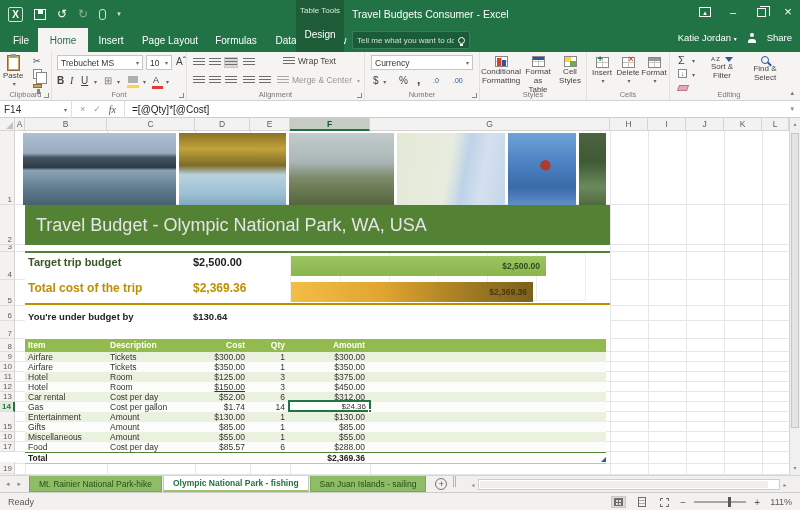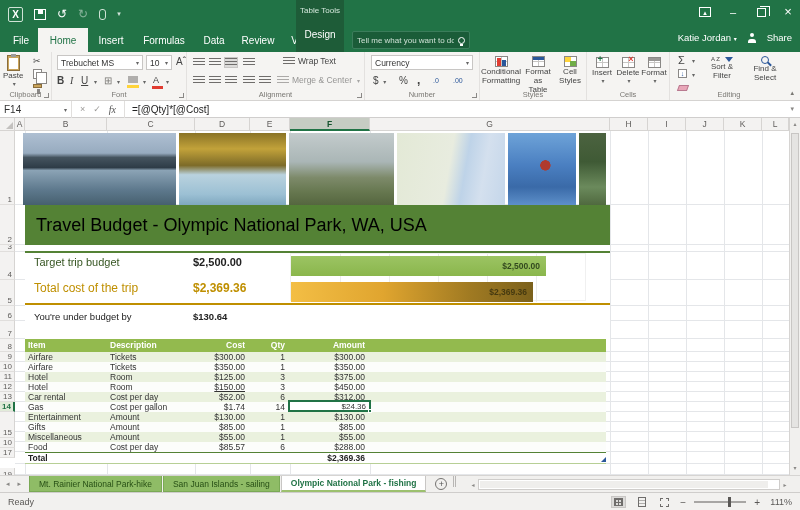--- a/index.html
+++ b/index.html
@@ -110,25 +110,25 @@
 
   .photos{position:absolute;left:8px;top:2px;height:72px;display:flex;gap:3px;z-index:2;}
   .photo{height:72px;flex:none;}
   .photo.p0{background:linear-gradient(180deg,#aebfd2 0%,#97abbf 28%,#45545f 34%,#2e3c47 48%,#8ba3b5 52%,#5f7a8e 78%,#46606f 100%);}
   .photo.p1{background:linear-gradient(180deg,#8a7326 0%,#c2a23a 22%,#7d6b28 45%,#b9d2de 58%,#9cc0d4 85%,#7fa8bf 100%);}
   .photo.p2{background:linear-gradient(180deg,#c3cbcc 0%,#aab6b6 40%,#7d8a6a 62%,#66774f 82%,#55663f 100%);}
   .photo.p3{background:linear-gradient(100deg,#e3e9d6 0%,#e8ecdf 48%,#bed3e8 62%,#d4e0ee 78%,#c4d6ea 100%);}
   .photo.p4{background:radial-gradient(circle at 55% 45%,#b03a2e 0 9%,transparent 10%),linear-gradient(180deg,#6ea3d8 0%,#4a7fc1 45%,#3a6aa8 75%,#5d8fc9 100%);}
   .photo.p5{background:linear-gradient(180deg,#4c6340 0%,#3f5a35 40%,#6b8a5c 75%,#50693f 100%);}
 
-  .sheet-title{position:absolute;left:10px;top:74px;width:585px;height:40px;background:#548235;color:#000000;display:flex;align-items:center;padding-left:11px;font-size:18px;z-index:2;}
+  .sheet-title{position:absolute;left:10px;top:74px;width:585px;height:40px;background:#548235;color:#e5e5e5;display:flex;align-items:center;padding-left:11px;font-size:18px;z-index:2;}
   .budget-band{position:absolute;left:10px;top:114px;width:585px;height:94px;background:#fff;z-index:2;}
   .div-green{position:absolute;left:0;top:6px;width:585px;height:2px;background:#548235;}
   .div-gold{position:absolute;left:0;top:58px;width:585px;height:2px;background:#BF8F00;}
-  .b-label{position:absolute;left:9px;font-size:11px;font-weight:normal;white-space:nowrap;}
+  .b-label{position:absolute;left:3px;font-size:11px;font-weight:bold;white-space:nowrap;}
   .b-value{position:absolute;left:168px;font-size:11px;font-weight:bold;white-space:nowrap;}
   .plot{position:absolute;left:265px;top:8px;width:296px;height:48px;background:#fff;border:1px solid #f0f0f0;}
   .plot-gl{position:absolute;top:0;width:1px;height:48px;background:#ececec;}
   .bar{position:absolute;left:0;height:20px;display:flex;align-items:center;justify-content:flex-end;padding-right:6px;font-size:8.5px;font-weight:bold;}
   .bar.green{top:2px;width:255px;background:linear-gradient(180deg,#9cc463,#8ab64c);color:#33491f;}
   .bar.gold{top:28px;width:242px;background:linear-gradient(90deg,#F3BE45 0%,#E0A52F 38%,#A07A22 74%,#7B611C 100%);color:#463a10;}
 
   .xtable{position:absolute;left:10px;top:208px;width:581px;z-index:2;font-size:8.5px;}
   .t-hrow{display:flex;height:13px;background:#93BA4E;color:#fff;font-weight:bold;}
   .t-row{display:flex;height:10px;color:#333;}
@@ -180,38 +180,40 @@
 
 <div class="titlebar">
   <div class="qat">
     <span class="xl-logo">X</span>
     <span class="ic-save"></span>
     <span class="qat-glyph">↺</span>
     <span class="qat-glyph dim">↻</span>
     <span class="ic-touch"></span>
     <span class="qat-caret">▾</span>
   </div>
+  <div class="app-title">Travel Budgets Consumer - Excel</div>
   <div class="win-controls">
     <span class="ic-ribopts wc">▴</span>
     <span class="wc">–</span>
     <span class="ic-restore"></span>
     <span class="wc" style="font-size:13px">×</span>
   </div>
 </div>
 
 <div class="ctx-block">
   <span class="ctx-label">Table Tools</span>
   <span class="ctx-design">Design</span>
 </div>
 
 <div class="tabrow">
   <div class="rtabs" id="rtabs">
       <div class="rtab" style="width: 34px;">File</div>
       <div class="rtab active" style="width: 50px;">Home</div>
       <div class="rtab" style="width: 46px;">Insert</div>
+      <div class="rtab" style="width: 72px;">Page Layout</div>
       <div class="rtab" style="width: 60px;">Formulas</div>
       <div class="rtab" style="width: 40px;">Data</div>
       <div class="rtab" style="width: 48px;">Review</div>
       <div class="rtab" style="width: 40px;">View</div>
     </div>
   <div class="tellme">
     <span class="tellme-text">Tell me what you want to do...</span>
     <span class="bulb"></span>
   </div>
   <div class="account">
@@ -401,21 +403,21 @@
       <div class="rh" style="height: 26px;">5</div>
       <div class="rh" style="height: 15px;">6</div>
       <div class="rh" style="height: 18px;">7</div>
       <div class="rh" style="height: 13px;">8</div>
       <div class="rh" style="height: 10px;">9</div>
       <div class="rh" style="height: 10px;">10</div>
       <div class="rh" style="height: 10px;">11</div>
       <div class="rh" style="height: 10px;">12</div>
       <div class="rh" style="height: 10px;">13</div>
       <div class="rh sel" style="height: 10px;">14</div>
-      <div class="rh" style="height: 26px;">15</div>
+      <div class="rh" style="height: 20px;">15</div>
       <div class="rh" style="height: 10px;">10</div>
       <div class="rh" style="height: 10px;">17</div>
       <div class="rh" style="height: 10px; margin-left: 28px;">18</div>
       <div class="rh" style="height: 12px;">19</div>
       <div class="rh" style="height: 11px;">20</div>
     </div>
 
   <div class="sheet-body" id="sheetBody">
     <div id="gridlines">
         <div class="gl-v" style="left: 10px;"></div>
@@ -597,22 +599,22 @@
   </div>
 </div>
 
 <div class="tabbar">
   <div class="tab-nav">
     <span>◂</span>
     <span>▸</span>
   </div>
   <div style="display:flex" id="sheettabs">
       <div class="stab green">Mt. Rainier National Park-hike</div>
+      <div class="stab active">Olympic National Park - fishing</div>
       <div class="stab green">San Juan Islands - sailing</div>
-      <div class="stab active">Olympic National Park - fishing</div>
     </div>
   <div class="newsheet">
       <span class="ns-circ">+</span>
     </div>
   <div class="tab-split"></div>
   <div class="hscroll">
     <span class="hs-btn">◂</span>
     <div class="hs-track">
         <div class="hs-thumb"></div>
       </div>

